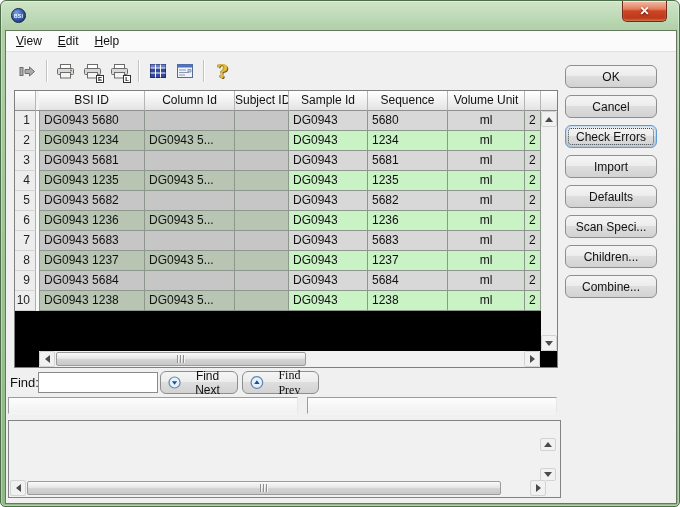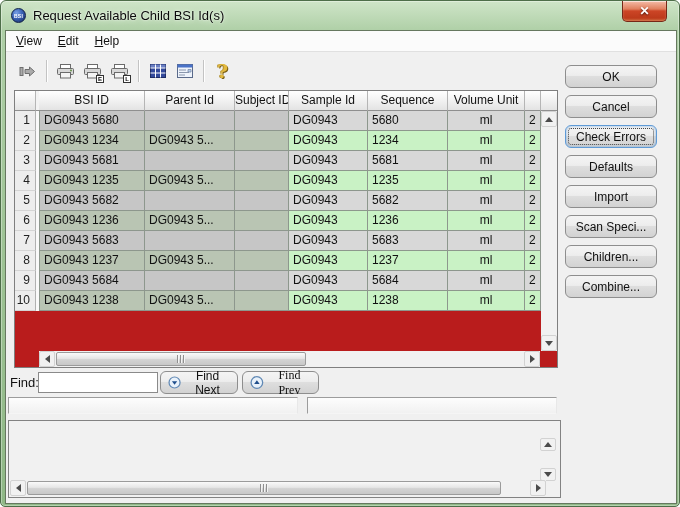--- a/index.html
+++ b/index.html
@@ -45,21 +45,21 @@
     display:flex; align-items:center; padding-left:8px;}
   .tbtn{ width:27px; height:27px; border:none; background:transparent; display:flex;
     align-items:center; justify-content:center; position:relative; }
   .tbtn .badge{ position:absolute; right:2px; bottom:2px; width:8px; height:8px; background:#fff;
     border:1px solid #333; font-size:6px; font-weight:bold; line-height:6px; text-align:center; color:#000;}
   .tsep{ width:1px; height:22px; background:#c3c3c3; box-shadow:1px 0 0 #ffffff; margin:0 5px; }
   .help-glyph{ font-family:"DejaVu Serif", serif; font-size:19px; font-weight:bold; color:#e3b93e;
     text-shadow:1px 1px 0 #7a5f15, -1px 0 0 #b08e2c; line-height:19px;}
   
   .grid{ position:absolute; left:8px; top:59px; width:544px; height:278px;
-    border:1px solid #7f7f7f; background:#b91c1c; overflow:hidden;}
+    border:1px solid #7f7f7f; background:#000000; overflow:hidden;}
   .thead{ position:absolute; left:0; top:0; width:542px; height:20px; display:flex; }
   .hcell,.corner,.hfill{
     background:linear-gradient(180deg,#ffffff 0%,#f0f0f0 55%,#e3e3e3 100%);
     border-right:1px solid #b5b5b5; border-bottom:1px solid #8f8f8f;
     font-size:12px; color:#111; text-align:center; line-height:19px; overflow:hidden; white-space:nowrap;}
   .corner{ width:21px; }
   .gapcol{ width:3px; background:#f9f9f9; }
   .thead .gapcol{ border-bottom:1px solid #8f8f8f; background:#f3f3f3;}
   .hfill{ flex:1; border-right:none; }
   .col-bsi{width:106px;} .col-parent{width:90px;} .col-subject{width:54px;}
@@ -128,21 +128,20 @@
   .side-btn{ width:92px; height:23px; margin-bottom:7px;}
   .side-btn.focused{ border-color:#5e9ad6; box-shadow:inset 0 0 3px rgba(94,154,214,.7);
     outline:1px dotted #444; outline-offset:-4px;}
 </style>
 </head>
 <body>
 
 <div class="window">
   <div class="titlebar">
     <span class="app-icon">BSI</span>
-    <span class="title">Request Available Child BSI Id(s)</span>
     <div class="close-btn">✕</div>
   </div>
 
   <div class="body">
 
     <div class="menubar">
       <span class="menu-item"><u>V</u>iew</span>
       <span class="menu-item"><u>E</u>dit</span>
       <span class="menu-item"><u>H</u>elp</span>
     </div>
@@ -199,21 +198,21 @@
       <button class="tbtn">
         <span class="help-glyph">?</span>
       </button>
     </div>
 
     <div class="grid">
       <div class="thead">
         <div class="corner"></div>
         <div class="gapcol"></div>
         <div class="hcell col-bsi">BSI ID</div>
-        <div class="hcell col-parent">Parent Id</div>
+        <div class="hcell col-parent">Column Id</div>
         <div class="hcell col-subject">Subject ID</div>
         <div class="hcell col-sample">Sample Id</div>
         <div class="hcell col-seq">Sequence</div>
         <div class="hcell col-vol">Volume Unit</div>
         <div class="hcell col-extra"></div>
         <div class="hfill"></div>
       </div>
       <div class="rows">
         <div class="trow row-gray">
           <div class="numcell">1</div>
@@ -392,21 +391,21 @@
         <div class="sb-btn">
             <i class="tri-right"></i>
           </div>
       </div>
     </div>
 
     <div class="sidebtns">
       <button class="btn side-btn">OK</button>
       <button class="btn side-btn">Cancel</button>
       <button class="btn side-btn focused">Check Errors</button>
+      <button class="btn side-btn">Import</button>
       <button class="btn side-btn">Defaults</button>
-      <button class="btn side-btn">Import</button>
       <button class="btn side-btn">Scan Speci...</button>
       <button class="btn side-btn">Children...</button>
       <button class="btn side-btn">Combine...</button>
     </div>
 
   </div>
 </div>
 
 </body></html>

